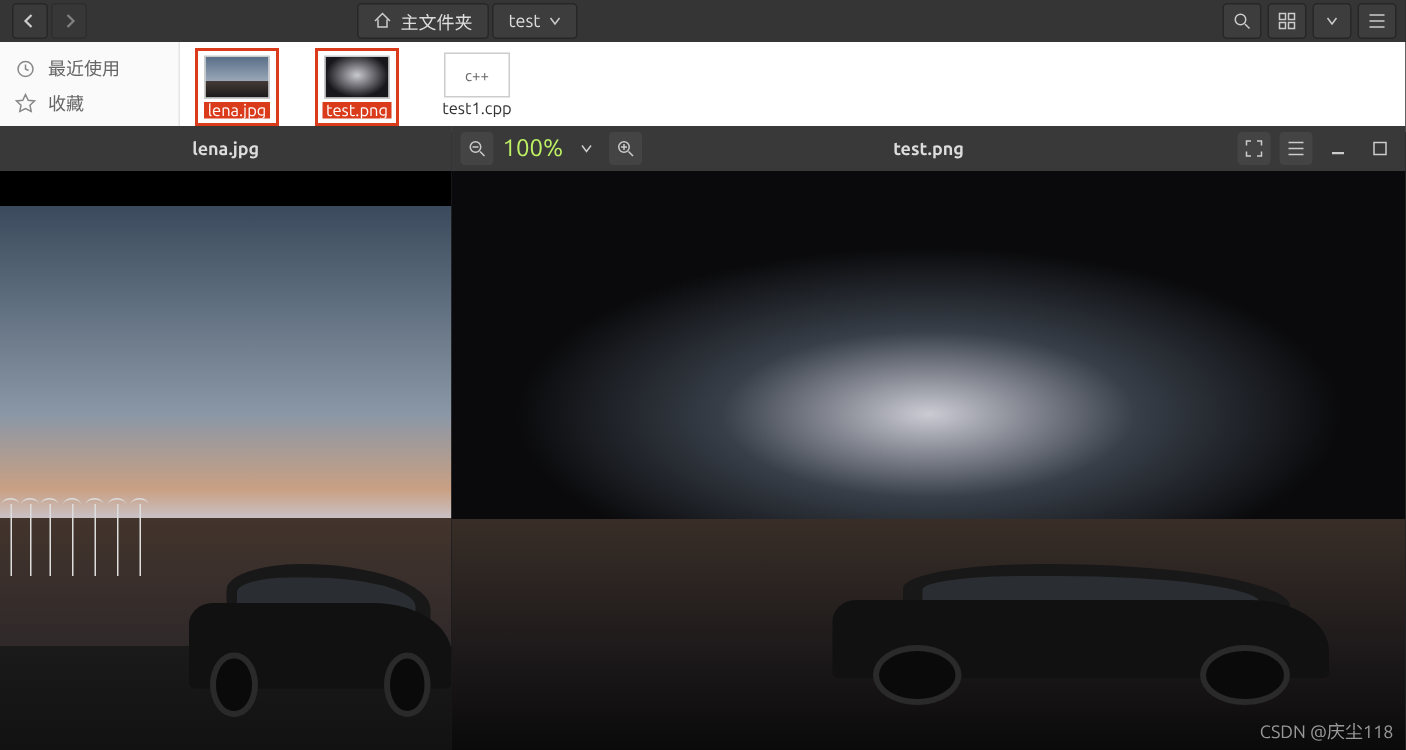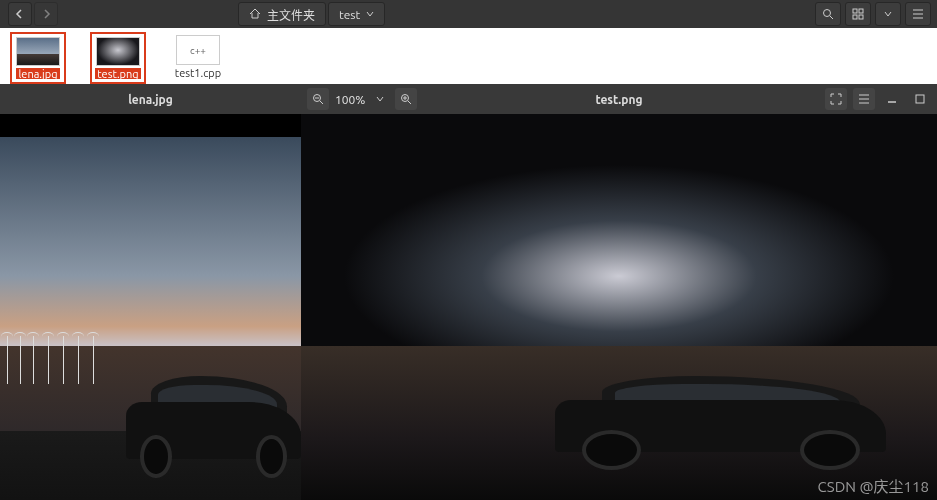--- a/index.html
+++ b/index.html
@@ -29,39 +29,39 @@
   
   .viewer { position: absolute; background: #2e2e2e; display: flex; flex-direction: column; }
   .viewer.left { left: 0; top: 84px; width: 301px; height: 416px; }
   .viewer.right { left: 301px; top: 84px; width: 636px; height: 416px; }
 
   .v-titlebar { height: 30px; background: #393939; display: flex; align-items: center; color: #ddd; position: relative; }
   .v-title { position: absolute; left: 50%; transform: translateX(-50%); font-size: 12px; font-weight: bold; }
   .v-tleft { display: flex; align-items: center; gap: 6px; margin-left: 6px; }
   .v-tright { position: absolute; right: 6px; display: flex; align-items: center; gap: 6px; }
   .v-btn { width: 22px; height: 22px; border-radius: 3px; background: #444; display: flex; align-items: center; justify-content: center; cursor: pointer; }
-  .v-zoom { color: #e5e5e5; font-size: 12px; }
+  .v-zoom { color: #bef264; font-size: 16px; }
 
   .v-canvas { flex: 1; overflow: hidden; position: relative; }
   .v-canvas.left-c { background: linear-gradient(180deg,#000 0%,#000 6%, #3a4a5c 6%, #8a97a6 42%, #c9a083 55%, #c9c1c5 60%, #43342c 60%, #2f292a 82%, #1a1a1a 82%, #121212 100%); }
   .car { position: absolute; bottom: 22px; right: 0; width: 58%; height: 28%; }
   .car .body { position: absolute; inset: 30% 0 18% 0; background: #111; border-radius: 16px 52px 4px 4px / 14px 34px 4px 4px; }
   .car .roof { position: absolute; left: 14%; right: 8%; top: 6%; bottom: 50%; background: #181818; border-radius: 40% 70% 0 0; }
   .car .win { position: absolute; left: 18%; right: 14%; top: 14%; bottom: 56%; background: #2a2e33; border-radius: 30% 60% 0 0; }
   .car .w1,.car .w2 { position:absolute; width:18%; height:40%; bottom:0; background:#0a0a0a; border-radius:50%; border:4px solid #2a2a2a; }
   .car .w1{ left:8%; } .car .w2{ right:8%; }
   .turbines { position:absolute; left:0; bottom:30%; width:36%; height:18%; }
   .turbines span{ position:absolute; bottom:0; width:1px; background:#ddd; height:70%; }
   .turbines span:before{ content:""; position:absolute; top:-4px; left:-6px; width:12px; height:8px; border-top:1px solid #ddd; border-radius:50%; }
 
   .v-canvas.right-c { background: radial-gradient(ellipse 60% 40% at 50% 42%, rgba(220,220,230,0.9) 0%, rgba(60,70,84,0.7) 36%, rgba(10,10,12,1) 72%); }
   .right-c .ground { position:absolute; left:0; right:0; bottom:0; height:40%; background: linear-gradient(180deg,#382e27 0%, #1c181a 60%, #0a0a0a 100%); }
   .right-c .car { right: 8%; bottom: 30px; width: 52%; height: 26%; }
 
-  .watermark { position: absolute; right: 8px; bottom: 4px; color: #bbb; font-size: 15px; opacity: .8; }
+  .watermark { position: absolute; right: 8px; bottom: 4px; color: #bbb; font-size: 12px; opacity: .8; }
 </style>
 </head>
 <body>
 
 <div class="fm-header">
   <div class="nav-group">
     <div class="nav-btn">
       <svg width="10" height="10" viewBox="0 0 10 10">
           <path d="M6 1 2 5l4 4" stroke="#ccc" fill="none" stroke-width="1.5"></path>
         </svg>
@@ -108,20 +108,35 @@
     </div>
     <div class="tool-btn">
       <svg width="12" height="12" viewBox="0 0 12 12" stroke="#ccc">
           <path d="M1 2h10M1 6h10M1 10h10"></path>
         </svg>
     </div>
   </div>
 </div>
 
 <div class="fm-body">
+  <div class="fm-sidebar">
+    <div class="side-item">
+      <svg width="14" height="14" viewBox="0 0 14 14">
+          <circle cx="7" cy="7" r="5" stroke="#888" fill="none"></circle>
+          <path d="M7 4v3l2 1" stroke="#888" fill="none"></path>
+        </svg>
+      <span>最近使用</span>
+    </div>
+    <div class="side-item">
+      <svg width="14" height="14" viewBox="0 0 14 14">
+          <path d="M7 1l1.8 3.8 4.2.5-3 2.9.8 4.1L7 10.4 3.2 12.3l.8-4.1-3-2.9 4.2-.5z" stroke="#888" fill="none"></path>
+        </svg>
+      <span>收藏</span>
+    </div>
+  </div>
   <div class="fm-files">
     <div class="file sel">
       <div class="thumb" style="background:linear-gradient(180deg,#5a6f88 0%,#9aa8b9 60%,#443a36 60%,#1a1a1a 100%)"></div>
       <span class="lbl">lena.jpg</span>
     </div>
     <div class="file sel">
       <div class="thumb" style="background:radial-gradient(ellipse at 50% 45%,#c9c9d0 0%,#18181c 70%)"></div>
       <span class="lbl">test.png</span>
     </div>
     <div class="file">

